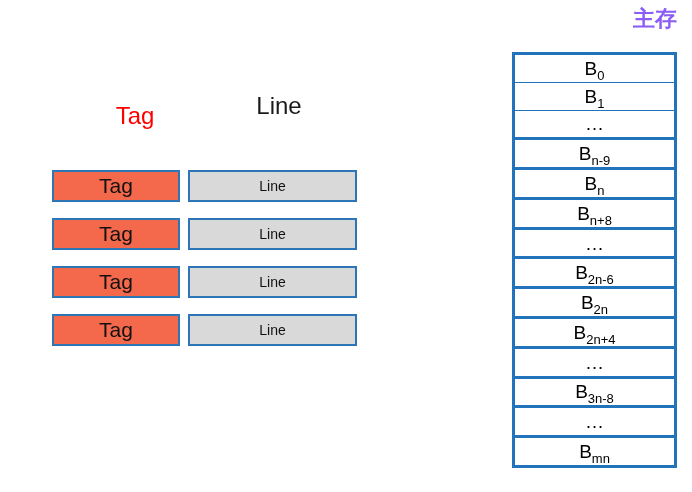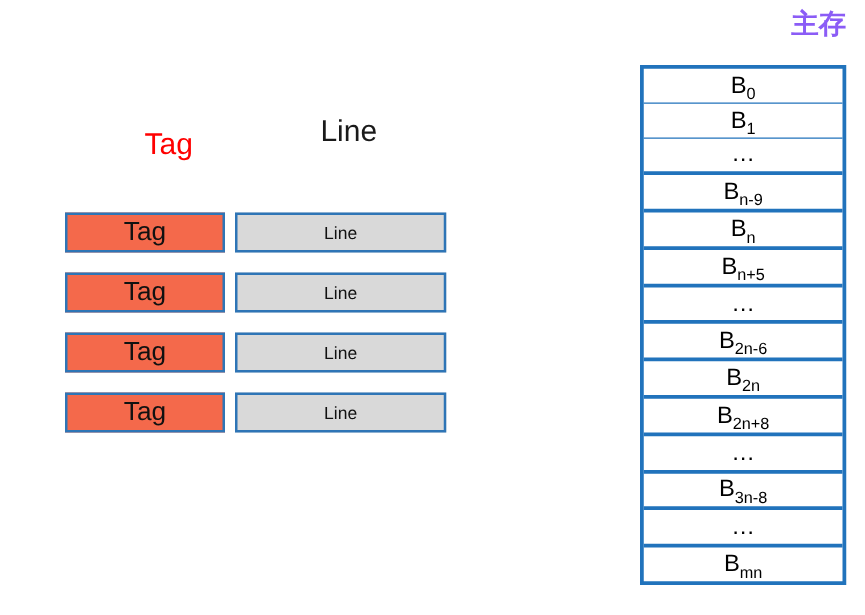--- a/index.html
+++ b/index.html
@@ -149,21 +149,21 @@
     </div>
     <div class="mem-row">
       <span class="mem-label">
           <span>B</span>
           <sub class="mem-sub">n</sub>
         </span>
     </div>
     <div class="mem-row">
       <span class="mem-label">
           <span>B</span>
-          <sub class="mem-sub">n+5</sub>
+          <sub class="mem-sub">n+8</sub>
         </span>
     </div>
     <div class="mem-row">
       <span class="mem-label">
           <span>…</span>
           <sub class="mem-sub"></sub>
         </span>
     </div>
     <div class="mem-row">
       <span class="mem-label">
@@ -173,21 +173,21 @@
     </div>
     <div class="mem-row">
       <span class="mem-label">
           <span>B</span>
           <sub class="mem-sub">2n</sub>
         </span>
     </div>
     <div class="mem-row">
       <span class="mem-label">
           <span>B</span>
-          <sub class="mem-sub">2n+8</sub>
+          <sub class="mem-sub">2n+4</sub>
         </span>
     </div>
     <div class="mem-row">
       <span class="mem-label">
           <span>…</span>
           <sub class="mem-sub"></sub>
         </span>
     </div>
     <div class="mem-row">
       <span class="mem-label">

